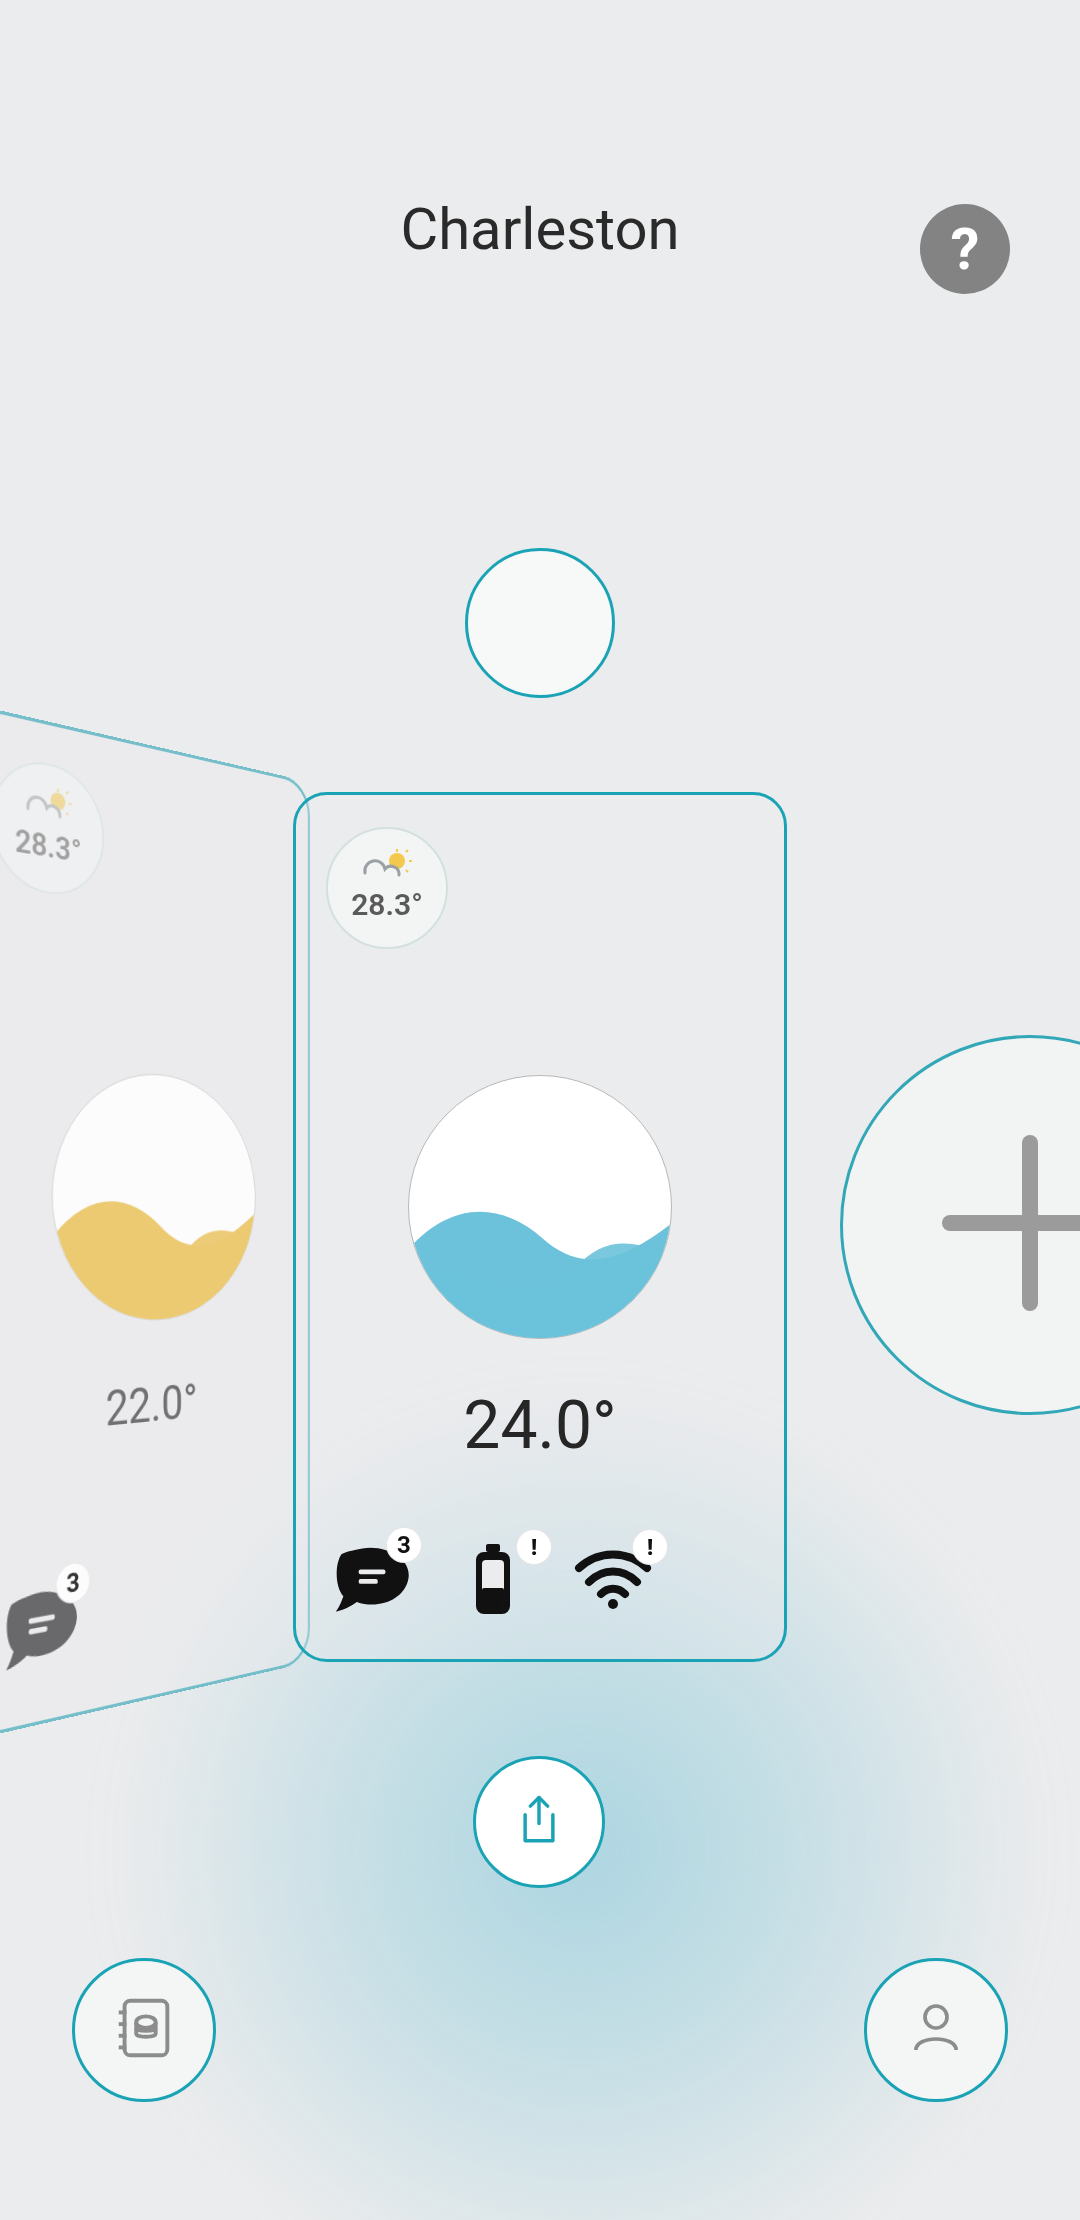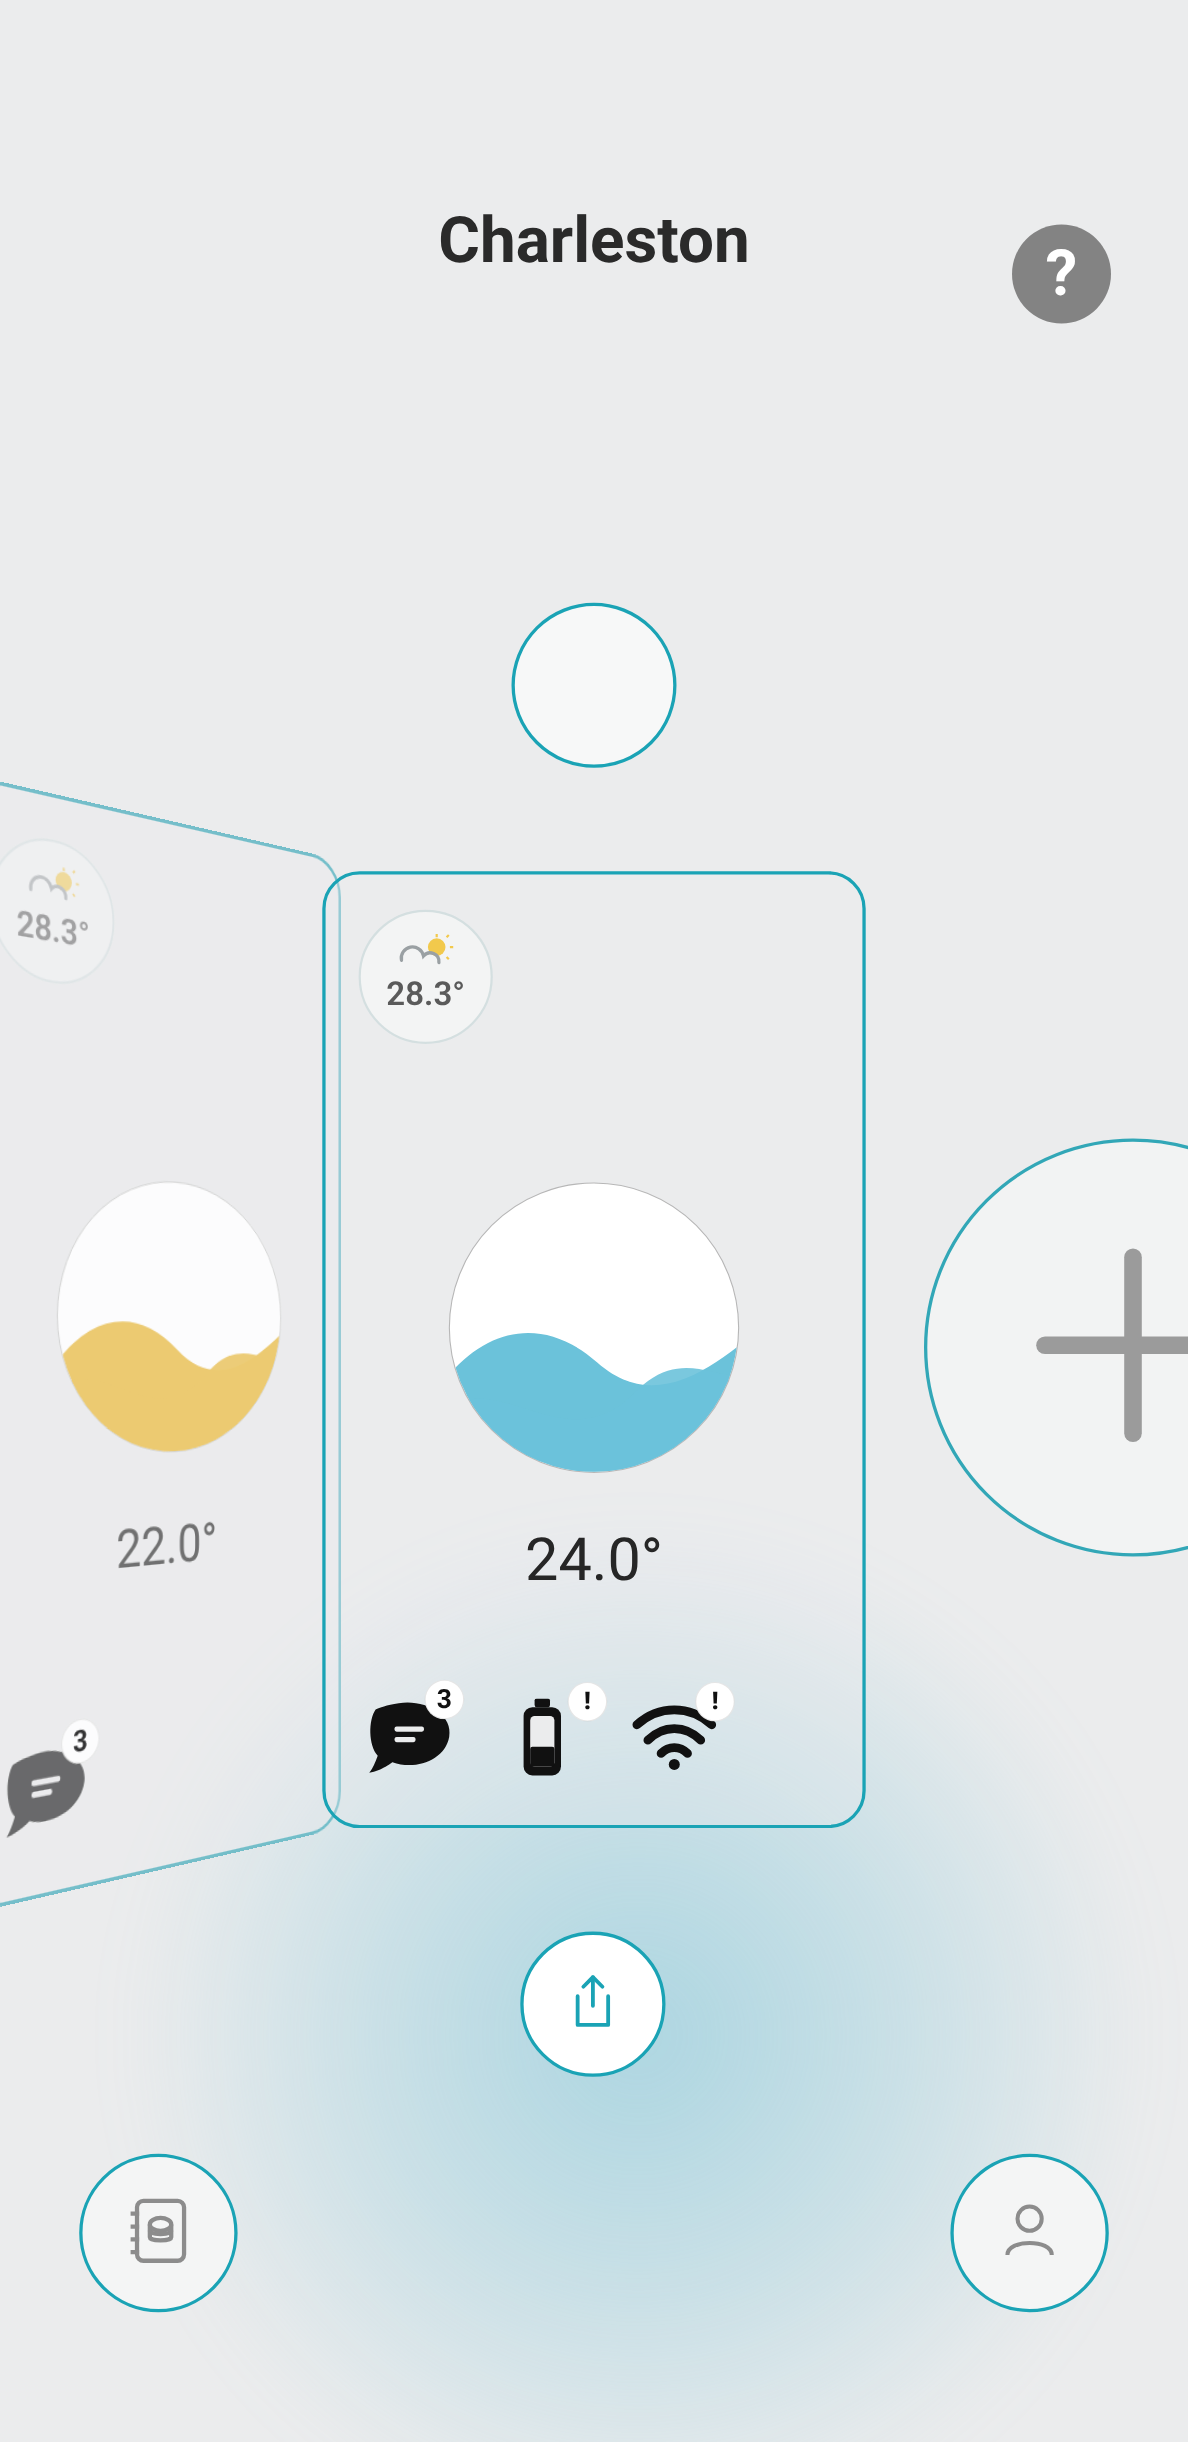--- a/index.html
+++ b/index.html
@@ -37,22 +37,23 @@
     text-align: center;
   }
   .pool-title {
     font-size: 72px;
     font-weight: 700;
     color: #1e1e1e;
     line-height: 1.0;
   }
   .pool-location {
     font-size: 58px;
-    font-weight: 700;
+    font-weight: 400;
     color: #2a2a2a;
+    margin-top: 10px;
   }
 
   .help-button {
     position: absolute;
     top: 204px;
     right: 70px;
     width: 90px;
     height: 90px;
     border-radius: 50%;
     background: #838383;
@@ -138,21 +139,21 @@
     width: 100%;
     height: 55%;
   }
 
   .water-temp {
     position: absolute;
     top: 592px;
     left: 0;
     width: 100%;
     text-align: center;
-    font-size: 54px;
+    font-size: 66px;
     color: #262626;
     font-weight: 400;
   }
 
   
   .status-row {
     position: absolute;
     bottom: 40px;
     left: 32px;
     display: flex;

